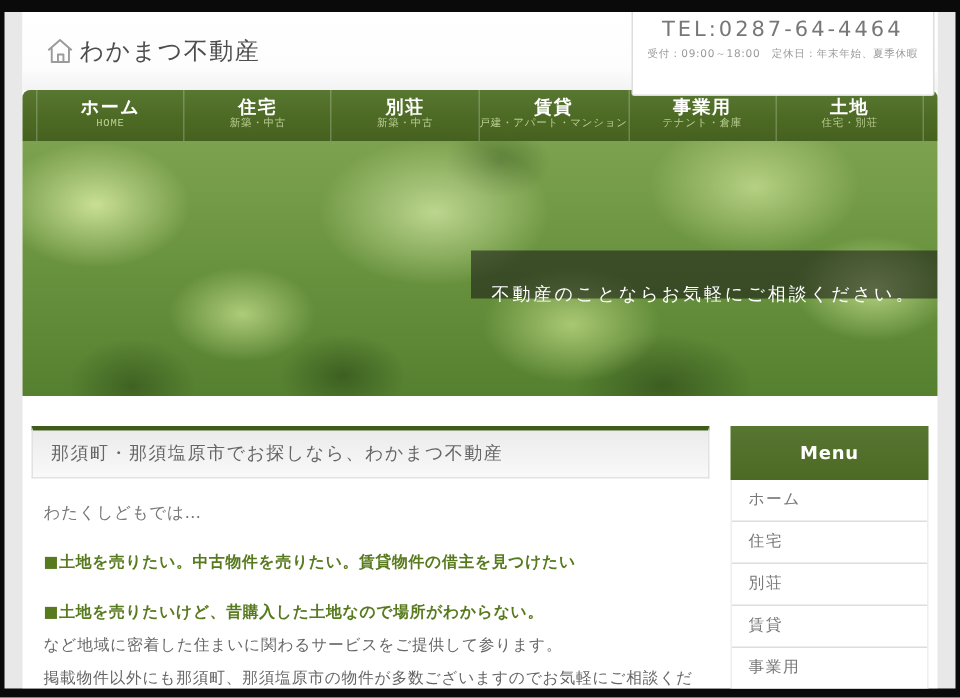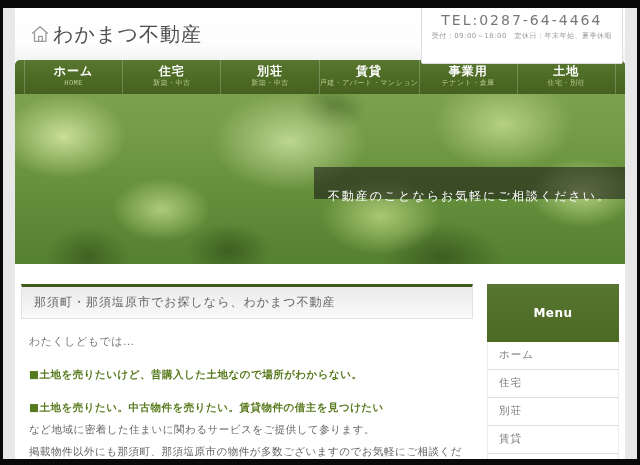--- a/index.html
+++ b/index.html
@@ -15,21 +15,21 @@
   .site { width:610px; margin:0 auto; background:#fff; height:100%; }
 
   
   .header {
     height:52px; display:flex; align-items:center; justify-content:space-between;
     background:linear-gradient(180deg,#ffffff 0%,#fdfdfd 70%,#f3f3f3 100%);
     padding:0 2px 0 14px;
   }
   .logo { display:flex; align-items:center; gap:2px; }
   .logo svg { display:block; }
-  .logo-text { font-size:20px; color:#4d4d4d; letter-spacing:1px; }
+  .logo-text { font-size:16px; color:#4d4d4d; letter-spacing:1px; }
   .telbox {
     background:#fff; border:1px solid #ddd; border-radius:2px;
     padding:5px 10px 22px; text-align:center; margin-top:2px;
   }
   .tel-number { font-size:14px; color:#777; letter-spacing:2px; }
   .tel-note { font-size:7px; color:#9a9a9a; margin-top:3px; letter-spacing:.5px; }
 
   
   .nav {
     height:34px; display:flex; align-items:stretch;
@@ -78,21 +78,21 @@
   .intro { font-size:11px; color:#777; margin:15px 8px 0; letter-spacing:.5px; }
   .bullet { font-size:10.5px; font-weight:bold; color:#587a1e; margin:19px 8px 0; letter-spacing:.5px; }
   .para { font-size:10.5px; color:#666; margin:8px 8px 0; letter-spacing:.5px; }
   .para.first { }
 
   
   .sidebar { width:132px; }
   .menu-title {
     background:linear-gradient(180deg,#577631 0%,#4d6a24 100%);
     color:#fff; font-size:12px; font-weight:bold; text-align:center;
-    padding:22px 0; letter-spacing:.5px;
+    padding:11px 0; letter-spacing:.5px;
   }
   .menu-list { list-style:none; border-left:1px solid #eee; border-right:1px solid #eee; }
   .menu-item {
     font-size:10.5px; color:#777; padding:6px 11px 7px;
     border-bottom:1px solid #ddd; cursor:pointer; background:#fff;
     letter-spacing:1px;
   }
 </style>
 </head>
 <body>
@@ -144,22 +144,22 @@
 
     <div class="hero">
       <div class="hero-overlay">不動産のことならお気軽にご相談ください。</div>
     </div>
 
     <div class="content">
 
       <div class="main">
         <div class="heading-box">那須町・那須塩原市でお探しなら、わかまつ不動産</div>
         <p class="intro">わたくしどもでは…</p>
+        <p class="bullet">■土地を売りたい。中古物件を売りたい。賃貸物件の借主を見つけたい</p>
         <p class="bullet">■土地を売りたいけど、昔購入した土地なので場所がわからない。</p>
-        <p class="bullet">■土地を売りたい。中古物件を売りたい。賃貸物件の借主を見つけたい</p>
         <p class="para first">など地域に密着した住まいに関わるサービスをご提供して参ります。</p>
         <p class="para">掲載物件以外にも那須町、那須塩原市の物件が多数ございますのでお気軽にご相談ください。</p>
 
       </div>
 
       <div class="sidebar">
         <div class="menu-title">Menu</div>
         <ul class="menu-list">
           <li class="menu-item">ホーム</li>
           <li class="menu-item">住宅</li>

